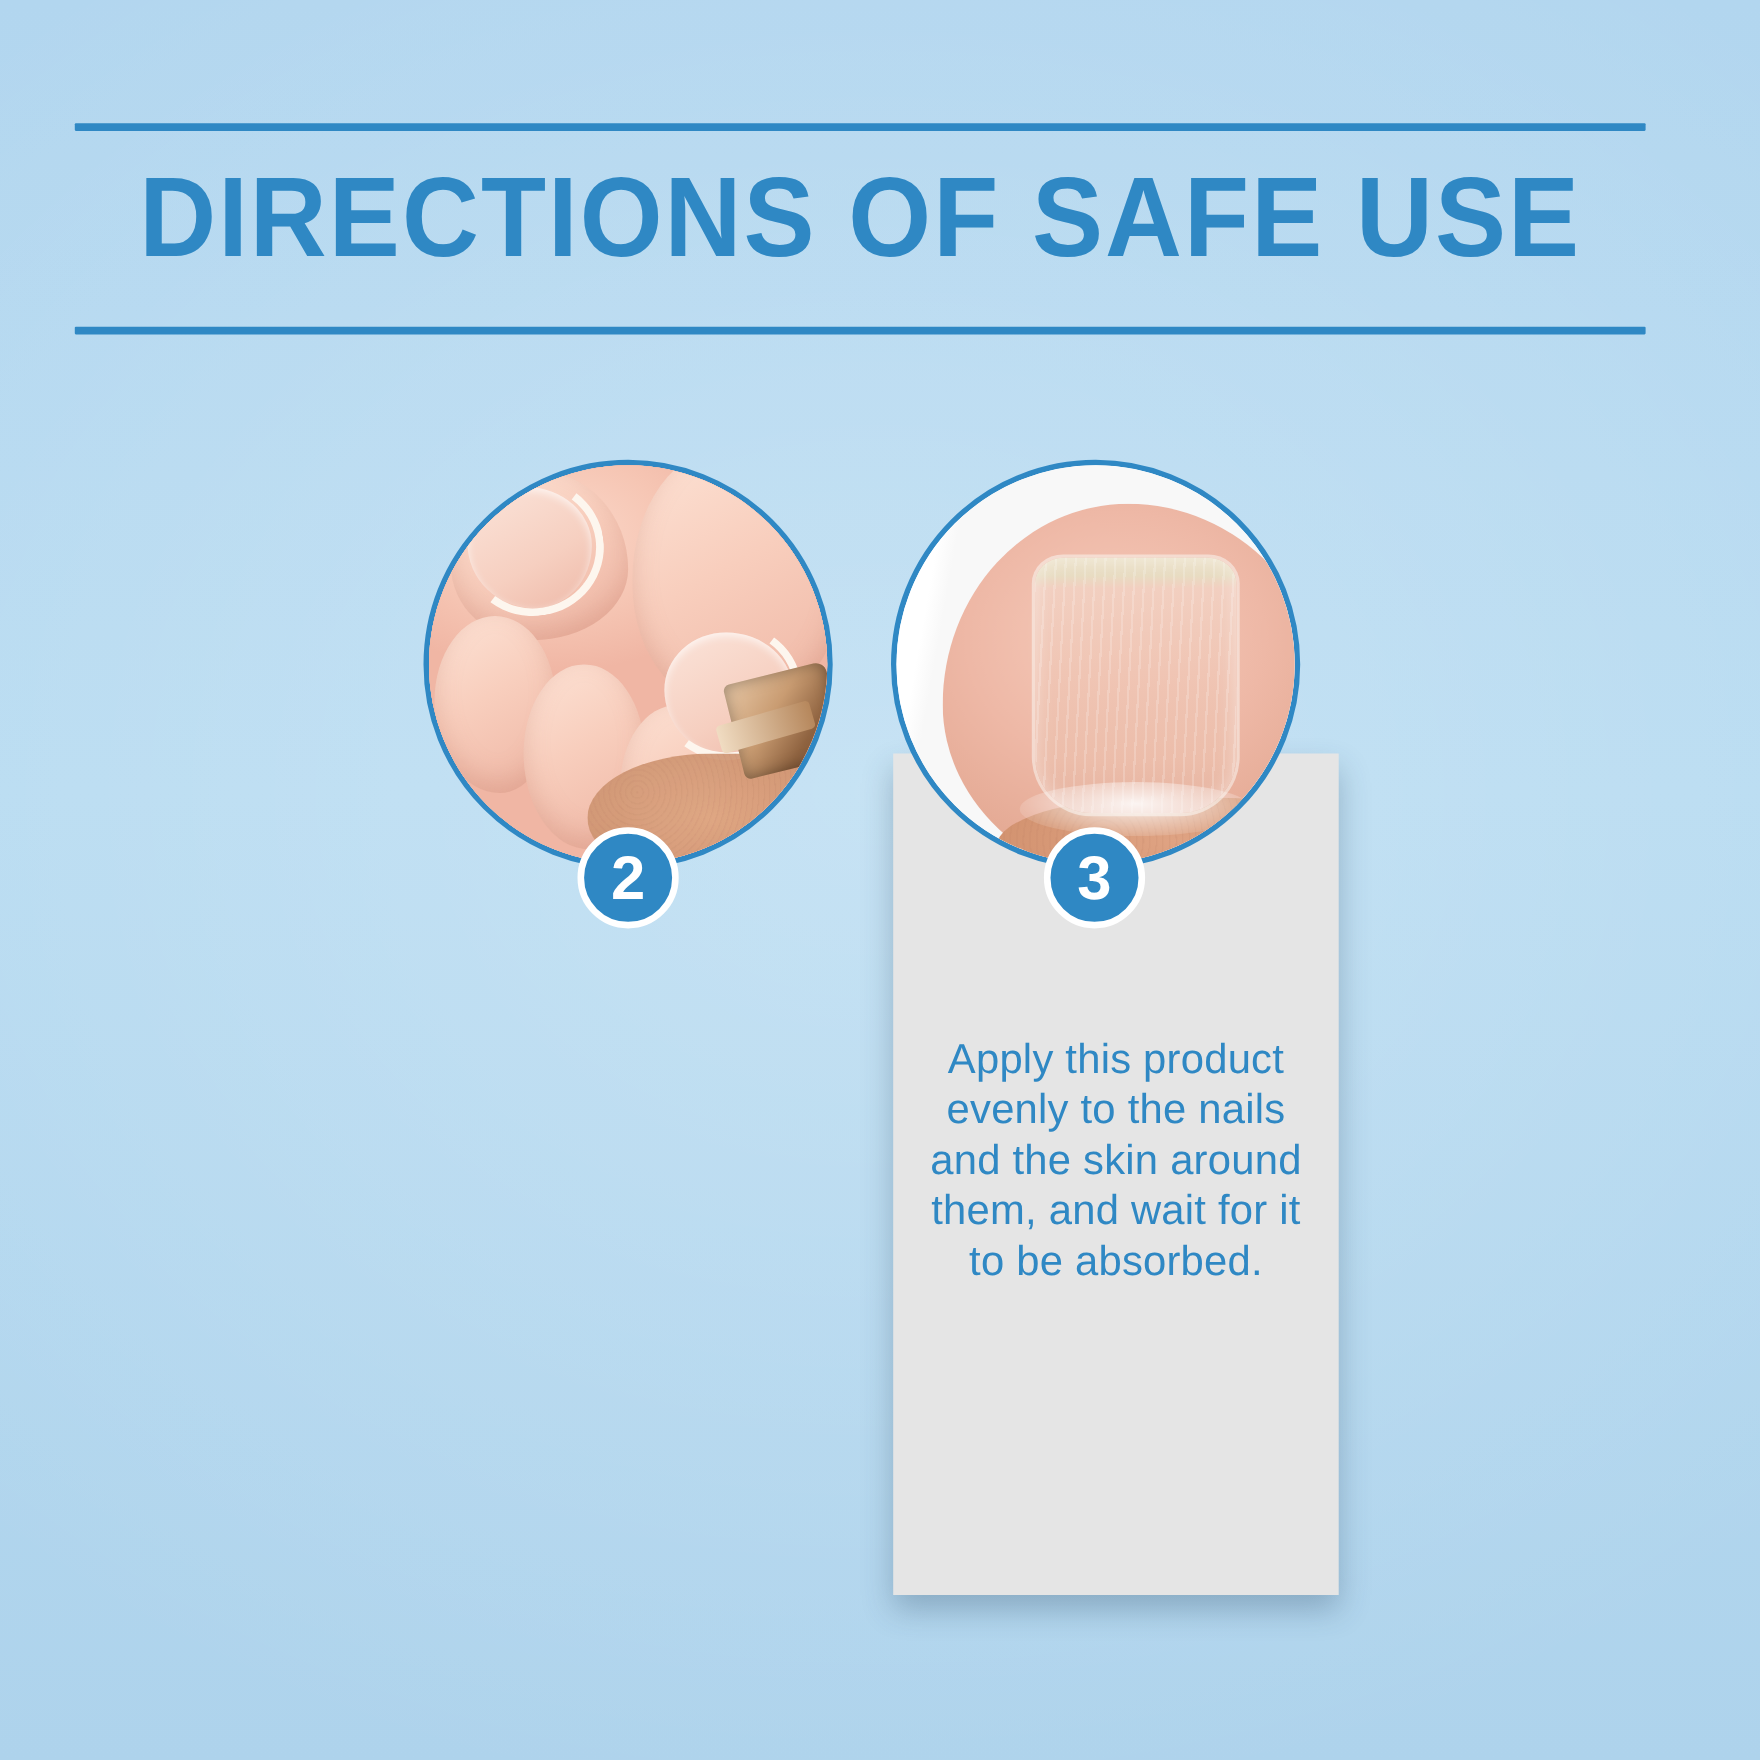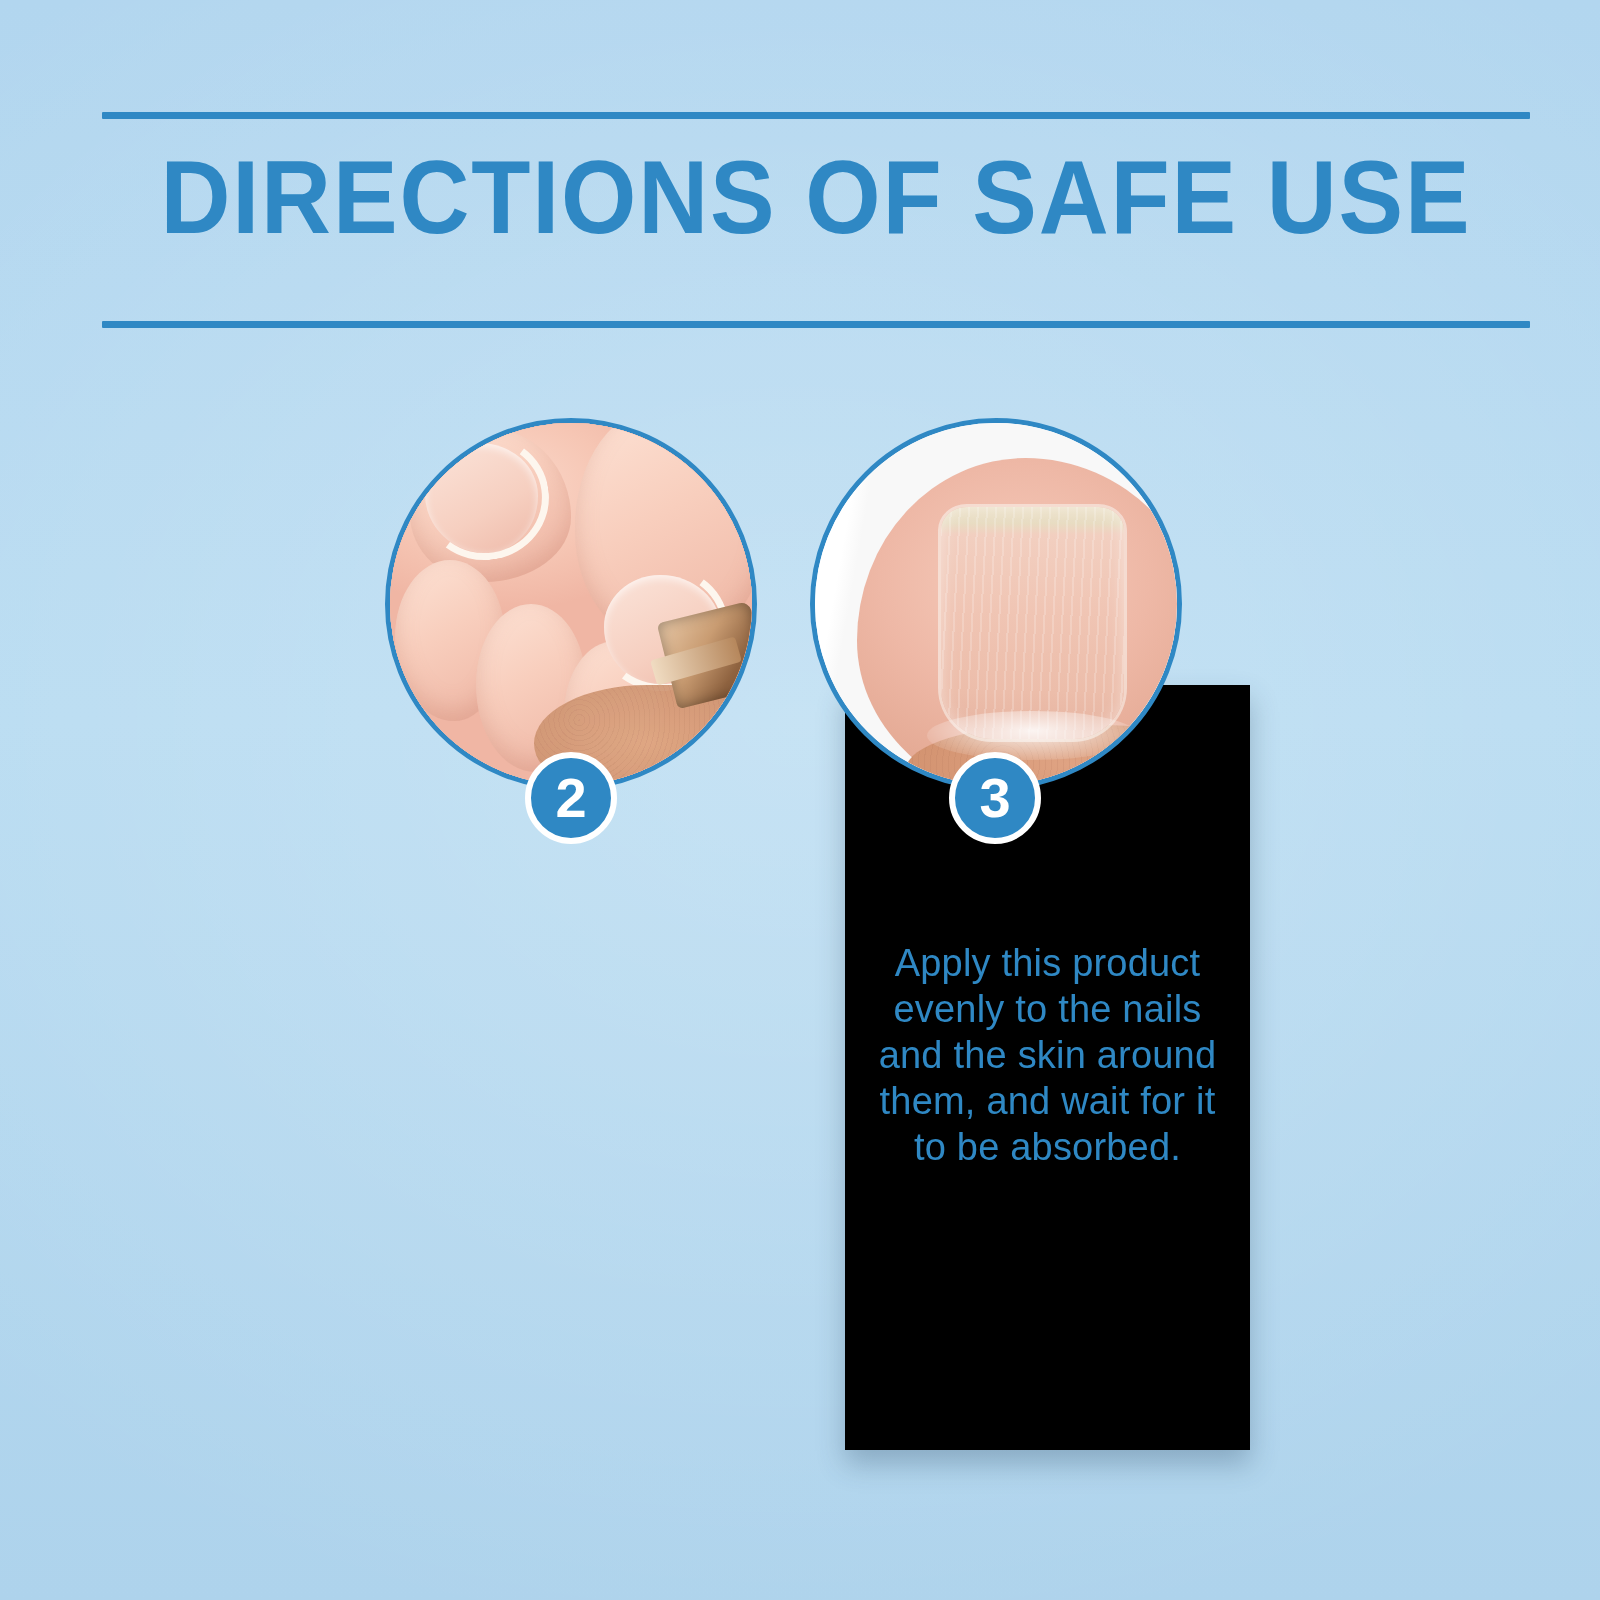--- a/index.html
+++ b/index.html
@@ -22,24 +22,24 @@
     inset: 0;
     background:
       radial-gradient(ellipse 120% 95% at 50% 45%, rgba(255,255,255,0.22) 0%, rgba(255,255,255,0.0) 62%),
       linear-gradient(180deg, #b2d6ef 0%, #b7dbf1 45%, #aed3ec 100%);
     pointer-events: none;
   }
 
   
   .header {
     position: absolute;
-    left: 102px;
+    left: 68px;
     top: 112px;
     width: 1428px;
-    height: 216px;
+    height: 192px;
   }
   .rule {
     width: 100%;
     height: 7px;
     background: #2f88c4;
     border-radius: 1px;
   }
   .rule.bottom { position: absolute; left: 0; bottom: 0; }
   .page-title {
     position: absolute;
@@ -65,23 +65,22 @@
     top: 0;
     width: 1600px;
     height: 1600px;
   }
 
   .card {
     position: absolute;
     top: 685px;
     width: 405px;
     height: 765px;
-    background: #000000;
+    background: #e5e5e5;
     box-shadow: 0 14px 26px rgba(40,70,95,0.30);
-    margin-left: 33px;
   }
   .card.card-2 { left: 378px; }
   .card.card-3 { left: 812px; }
 
   .card-text {
     position: absolute;
     left: 28px;
     right: 28px;
     text-align: center;
     color: #2f88c4;

